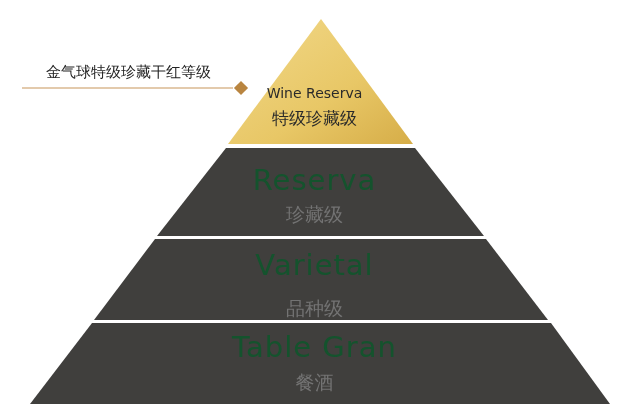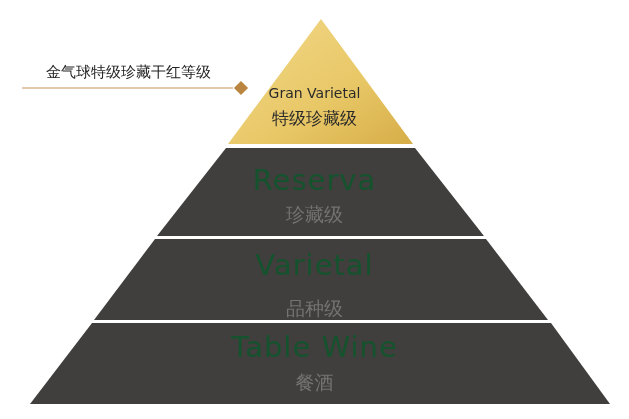--- a/index.html
+++ b/index.html
@@ -32,23 +32,23 @@
 
   <polygon points="226,148 415,148 484,236 157,236" fill="#403f3d"></polygon>
 
   <polygon points="155,239 486,239 548,320 94,320" fill="#403f3d"></polygon>
 
   <polygon points="92,323 551,323 610,404 30,404" fill="#403f3d"></polygon>
 </svg>
 
 <div class="side-label">金气球特级珍藏干红等级</div>
 
-<div class="lbl gold-en">Gran Varietal</div>
+<div class="lbl gold-en">Wine Reserva</div>
 <div class="lbl gold-cn">特级珍藏级</div>
 
 <div class="lbl dk-en" style="top:163px;">Reserva</div>
 <div class="lbl dk-cn" style="top:202px;">珍藏级</div>
 
 <div class="lbl dk-en" style="top:248px;">Varietal</div>
 <div class="lbl dk-cn" style="top:296px;">品种级</div>
 
-<div class="lbl dk-en" style="top:330px;">Table Wine</div>
+<div class="lbl dk-en" style="top:330px;">Table Gran</div>
 <div class="lbl dk-cn" style="top:370px;">餐酒</div>
 
 </body></html>

